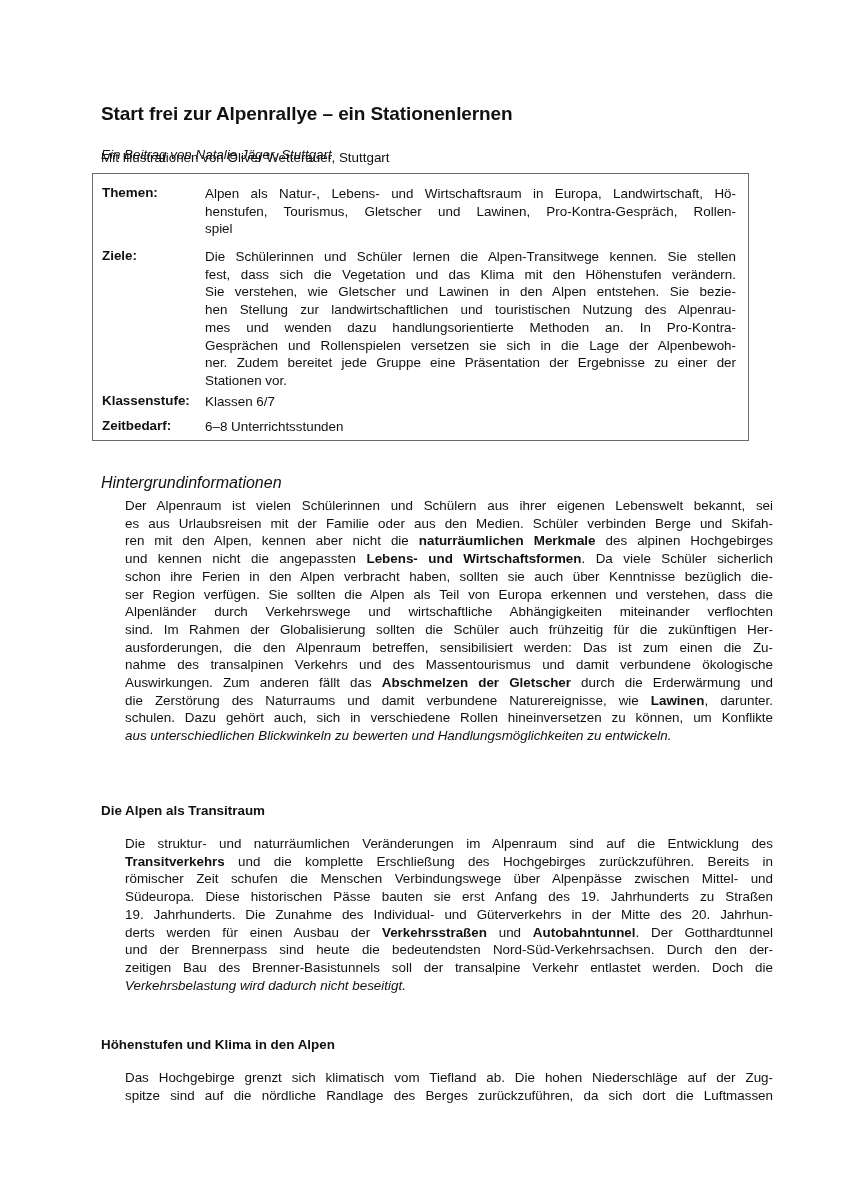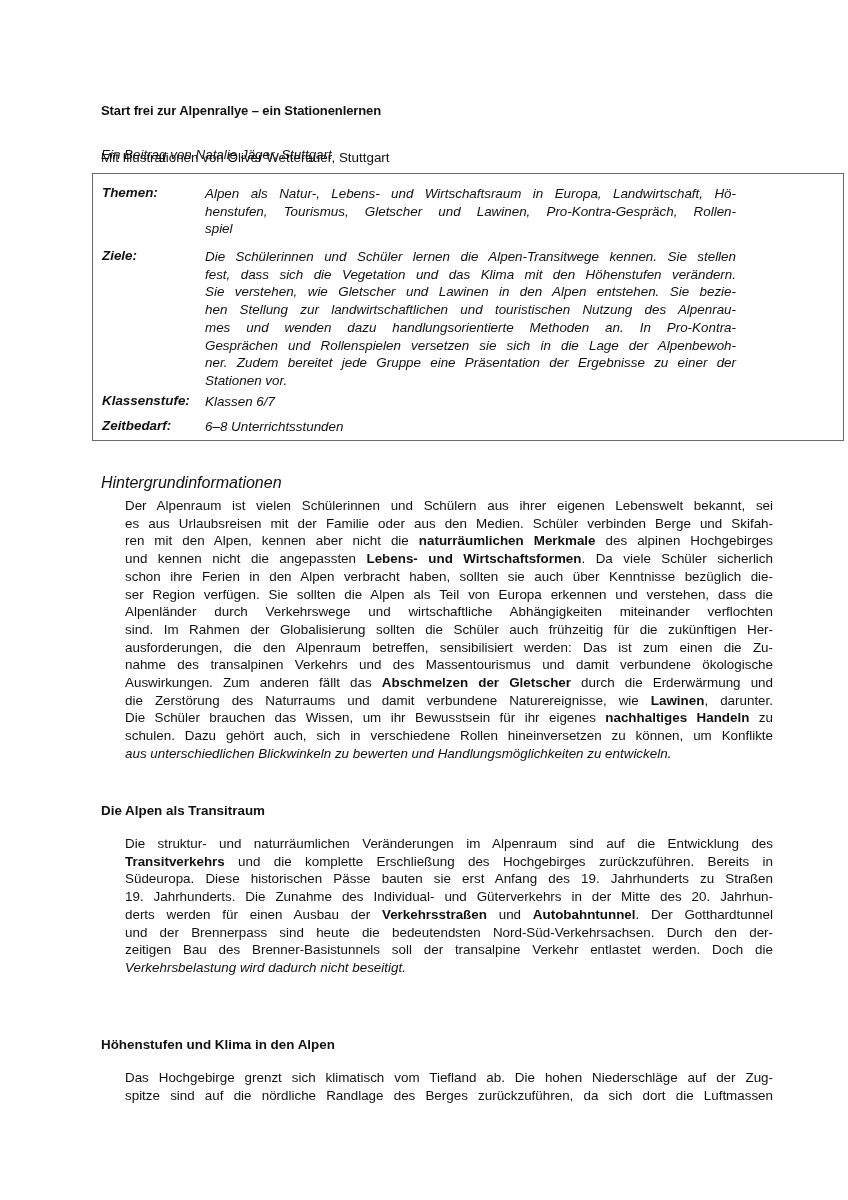--- a/index.html
+++ b/index.html
@@ -3,29 +3,29 @@
 <meta charset="utf-8">
 <style>
   html, body { margin: 0; padding: 0; background: #ffffff; }
   body {
     width: 848px; height: 1200px; position: relative; overflow: hidden;
     font-family: "Liberation Sans", sans-serif; color: #111;
   }
   .page { position: absolute; left: 101px; top: 0; width: 648px; }
   .title {
     position: absolute; top: 103px; left: 0;
-    font-size: 13px; font-weight: bold; letter-spacing: -0.1px; white-space: nowrap;
+    font-size: 19px; font-weight: bold; letter-spacing: -0.1px; white-space: nowrap;
   }
   .byline { position: absolute; left: 0; font-size: 13.4px; white-space: nowrap; }
   .byline.l1 { top: 147px; font-style: italic; }
   .byline.l2 { top: 150px; }
 
   .infobox {
-    position: absolute; left: -9px; top: 173px; width: 752px; height: 268px;
-    border: 1.5px solid #6a6a6a; box-sizing: border-box; font-style: italic;
+    position: absolute; left: -9px; top: 173px; width: 657px; height: 268px;
+    border: 1.5px solid #6a6a6a; box-sizing: border-box;
   }
   .row { position: absolute; left: 9px; width: 640px; }
   .row .label {
     position: absolute; left: 0; top: 0; font-weight: bold; font-size: 13.4px; white-space: nowrap;
   }
   .row .val {
     position: absolute; left: 103px; top: 0; width: 531px;
     font-size: 13.4px; line-height: 17.7px; text-align: justify; hyphens: manual;
   }
   .r1 { top: 11px; }
@@ -98,29 +98,29 @@
       <span class="ln"><span>ren mit den Alpen, kennen aber nicht die </span><b>naturräumlichen Merkmale</b><span> des alpinen Hochgebirges</span></span>
       <span class="ln"><span>und kennen nicht die angepassten </span><b>Lebens- und Wirtschaftsformen</b><span>. Da viele Schüler sicherlich</span></span>
       <span class="ln"><span>schon ihre Ferien in den Alpen verbracht haben, sollten sie auch über Kenntnisse bezüglich die-</span></span>
       <span class="ln"><span>ser Region verfügen. Sie sollten die Alpen als Teil von Europa erkennen und verstehen, dass die</span></span>
       <span class="ln"><span>Alpenländer durch Verkehrswege und wirtschaftliche Abhängigkeiten miteinander verflochten</span></span>
       <span class="ln"><span>sind. Im Rahmen der Globalisierung sollten die Schüler auch frühzeitig für die zukünftigen Her-</span></span>
       <span class="ln"><span>ausforderungen, die den Alpenraum betreffen, sensibilisiert werden: Das ist zum einen die Zu-</span></span>
       <span class="ln"><span>nahme des transalpinen Verkehrs und des Massentourismus und damit verbundene ökologische</span></span>
       <span class="ln"><span>Auswirkungen. Zum anderen fällt das </span><b>Abschmelzen der Gletscher</b><span> durch die Erderwärmung und</span></span>
       <span class="ln"><span>die Zerstörung des Naturraums und damit verbundene Naturereignisse, wie </span><b>Lawinen</b><span>, darunter.</span></span>
-      <span class="ln"><span>Die Schüler brauchen das Wissen, um ihr Bewusstsein für ihr eigenes </span><b>nachhaltiges Handeln</b><span> zu</span></span>
       <span class="ln"><span>schulen. Dazu gehört auch, sich in verschiedene Rollen hineinversetzen zu können, um Konflikte</span></span>
       <span class="ln last"><span>aus unterschiedlichen Blickwinkeln zu bewerten und Handlungsmöglichkeiten zu entwickeln.</span></span>
     </div>
 
   <div class="h-bold h2">Die Alpen als Transitraum</div>
   <div class="para p2">
       <span class="ln"><span>Die struktur- und naturräumlichen Veränderungen im Alpenraum sind auf die Entwicklung des</span></span>
       <span class="ln"><b>Transitverkehrs</b><span> und die komplette Erschließung des Hochgebirges zurückzuführen. Bereits in</span></span>
+      <span class="ln"><span>römischer Zeit schufen die Menschen Verbindungswege über Alpenpässe zwischen Mittel- und</span></span>
       <span class="ln"><span>Südeuropa. Diese historischen Pässe bauten sie erst Anfang des 19. Jahrhunderts zu Straßen</span></span>
       <span class="ln"><span>19. Jahrhunderts. Die Zunahme des Individual- und Güterverkehrs in der Mitte des 20. Jahrhun-</span></span>
       <span class="ln"><span>derts werden für einen Ausbau der </span><b>Verkehrsstraßen</b><span> und </span><b>Autobahntunnel</b><span>. Der Gotthardtunnel</span></span>
       <span class="ln"><span>und der Brennerpass sind heute die bedeutendsten Nord-Süd-Verkehrsachsen. Durch den der-</span></span>
       <span class="ln"><span>zeitigen Bau des Brenner-Basistunnels soll der transalpine Verkehr entlastet werden. Doch die</span></span>
       <span class="ln last"><span>Verkehrsbelastung wird dadurch nicht beseitigt.</span></span>
     </div>
 
   <div class="h-bold h3">Höhenstufen und Klima in den Alpen</div>
   <div class="para p3">

